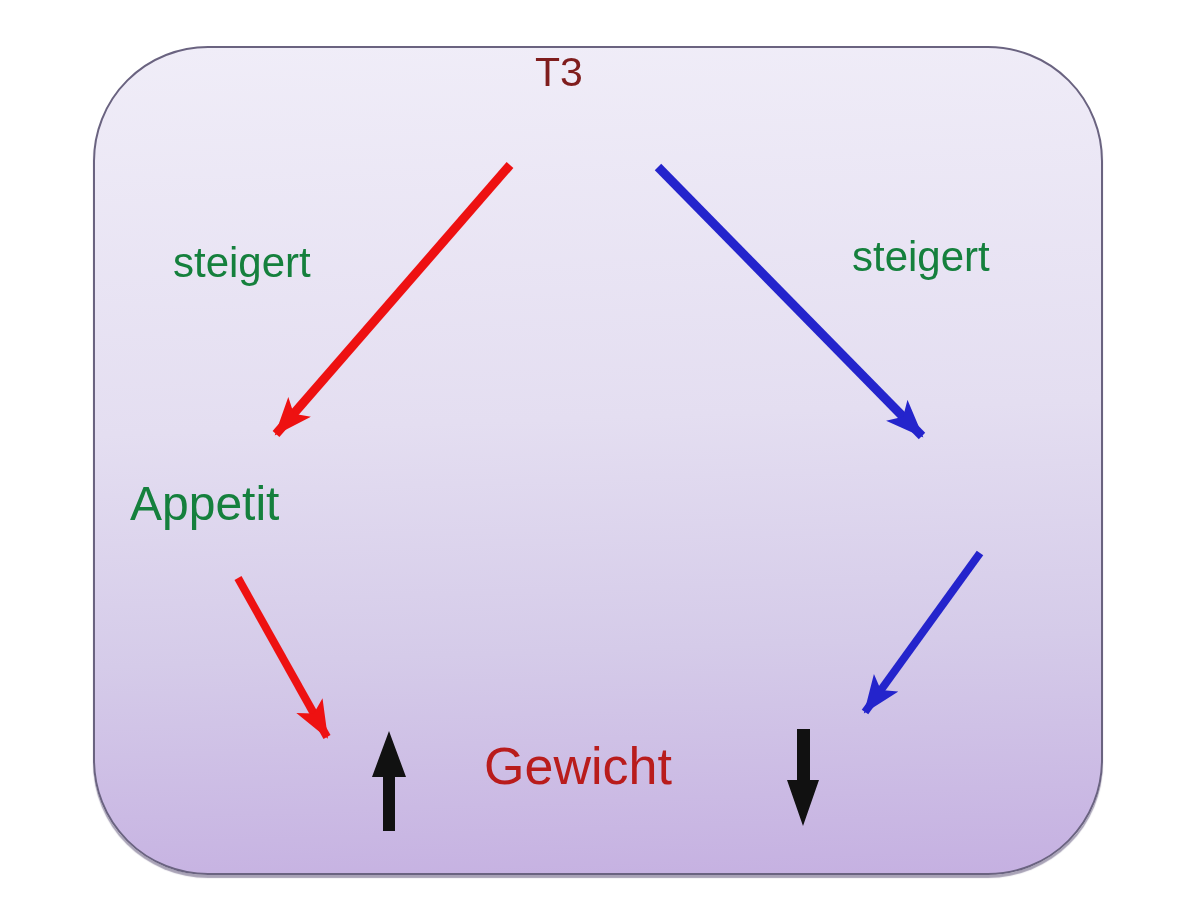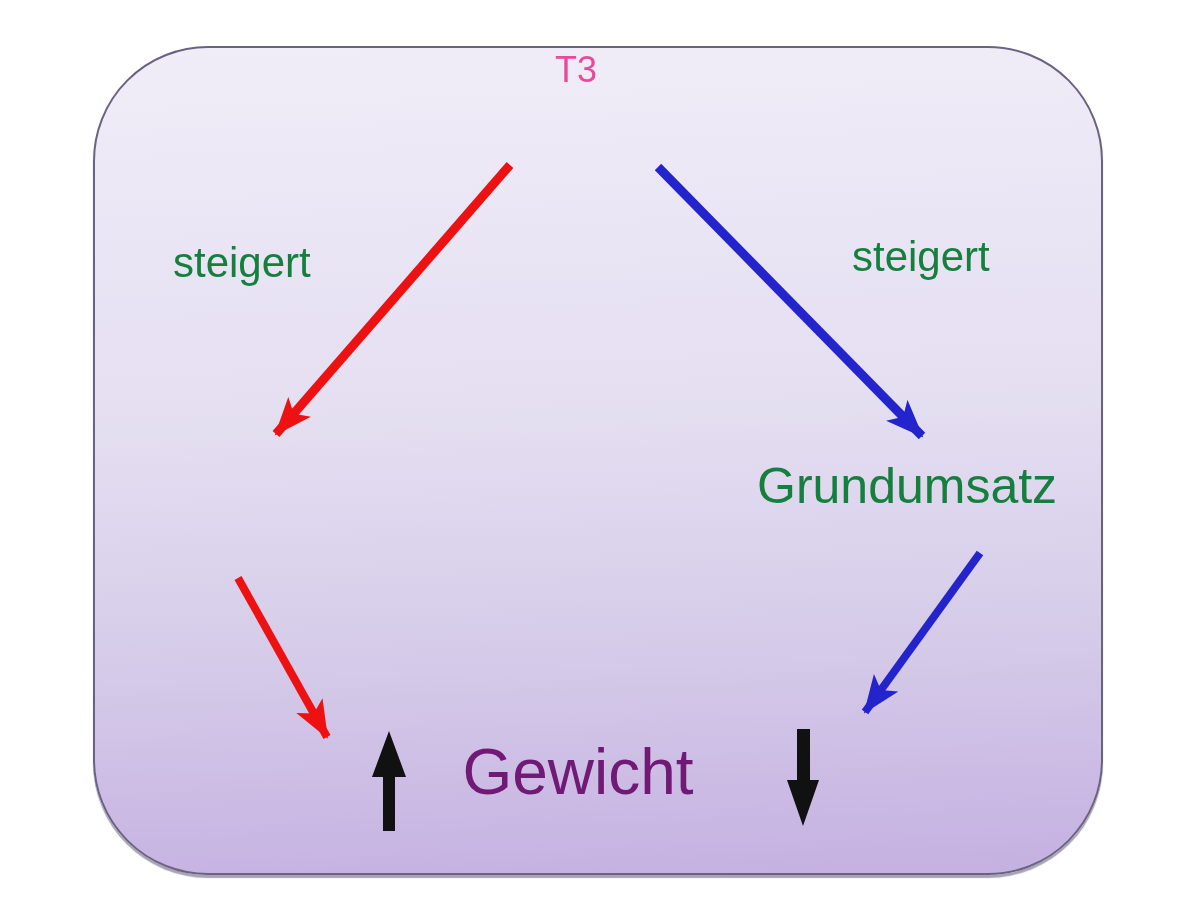--- a/index.html
+++ b/index.html
@@ -29,36 +29,36 @@
     box-shadow: 0 3px 1px rgba(96, 86, 122, 0.55);
     box-sizing: border-box;
   }
   .label {
     position: absolute;
     line-height: 1;
     white-space: nowrap;
     color: #15803d;
   }
   .title {
-    left: 576px;
+    left: 559px;
     top: 52px;
     transform: translateX(-50%);
-    font-size: 36px;
-    color: #ec4899;
+    font-size: 41px;
+    color: #7f1d1d;
   }
   .steigert-left  { left: 173px; top: 242px; font-size: 42px; }
   .steigert-right { left: 852px; top: 236px; font-size: 42px; }
   .appetit        { left: 130px; top: 480px; font-size: 48px; }
   .grundumsatz    { left: 757px; top: 461px; font-size: 50px; }
   .gewicht {
     left: 578px;
     top: 740px;
     transform: translateX(-50%);
-    font-size: 64px;
-    color: #701a75;
+    font-size: 52px;
+    color: #b91c1c;
   }
   .arrow-overlay {
     position: absolute;
     left: 0;
     top: 0;
     width: 1200px;
     height: 900px;
     pointer-events: none;
   }
 </style>
@@ -91,18 +91,18 @@
 
     <path d="M803,826 L787,780 L797,780 L797,729 L810,729 L810,780 L819,780 Z" fill="#111111"></path>
   </svg>
 
   <div class="label title">T3</div>
 
   <div class="label steigert-left">steigert</div>
 
   <div class="label steigert-right">steigert</div>
 
+  <div class="label appetit">Appetit</div>
 
-  <div class="label grundumsatz">Grundumsatz</div>
 
   <div class="label gewicht">Gewicht</div>
 
 </div>
 
 </body></html>

